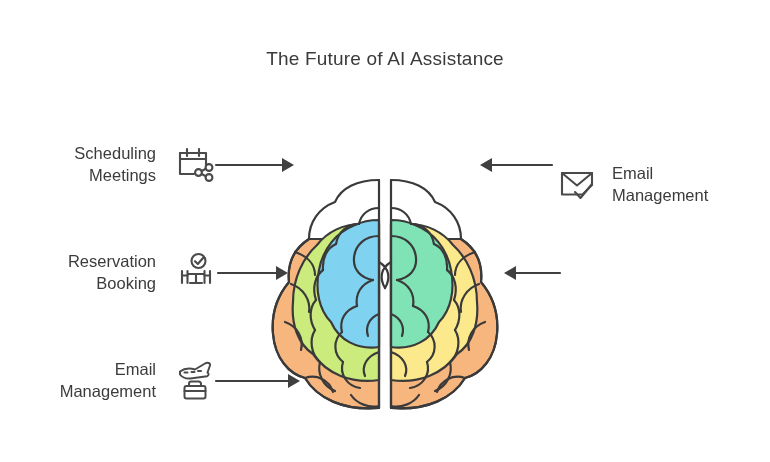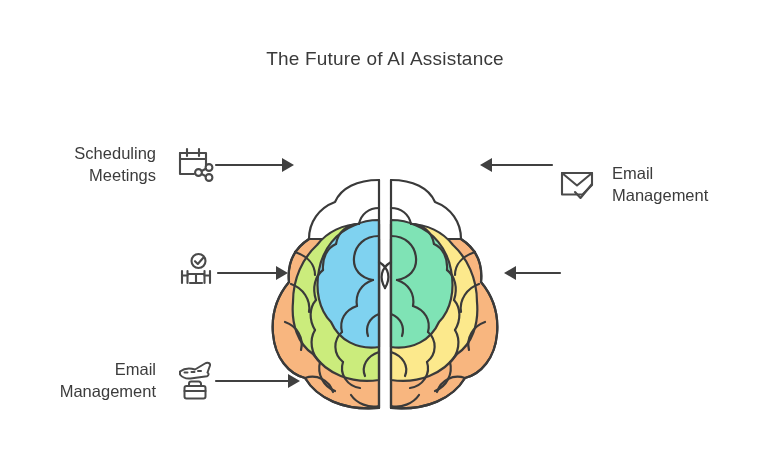--- a/index.html
+++ b/index.html
@@ -206,20 +206,22 @@
         </g>
       </svg>
     </span>
   </div>
   <svg class="arrow" style="left: 214px; top: 154px;" width="84" height="22" viewBox="0 0 84 22" xmlns="http://www.w3.org/2000/svg">
     <path d="M2 11 H70" stroke="#404040" stroke-width="2.2" fill="none" stroke-linecap="round"></path>
     <path d="M68 4 L80 11 L68 18 Z" fill="#404040"></path>
   </svg>
 
   <div class="label-row left" style="left: 38px; top: 250px; width: 180px; justify-content: flex-end;">
+    <div class="label-text">Reservation
+Booking</div>
     <span class="icon-box">
       <svg width="44" height="44" viewBox="0 0 44 44" xmlns="http://www.w3.org/2000/svg">
         <g stroke="#4a4a4a" stroke-width="2.1" fill="none" stroke-linecap="round" stroke-linejoin="round">
           <circle cx="24.5" cy="11" r="7"></circle>
           <path d="M21 11.2 L23.8 14 L29.5 7.5"></path>
           <path d="M14 24 h16"></path>
           <path d="M22 24 v9"></path>
           <path d="M16 33 h12"></path>
           <path d="M8 21 v12"></path>
           <path d="M8 25.5 h5.5"></path>

